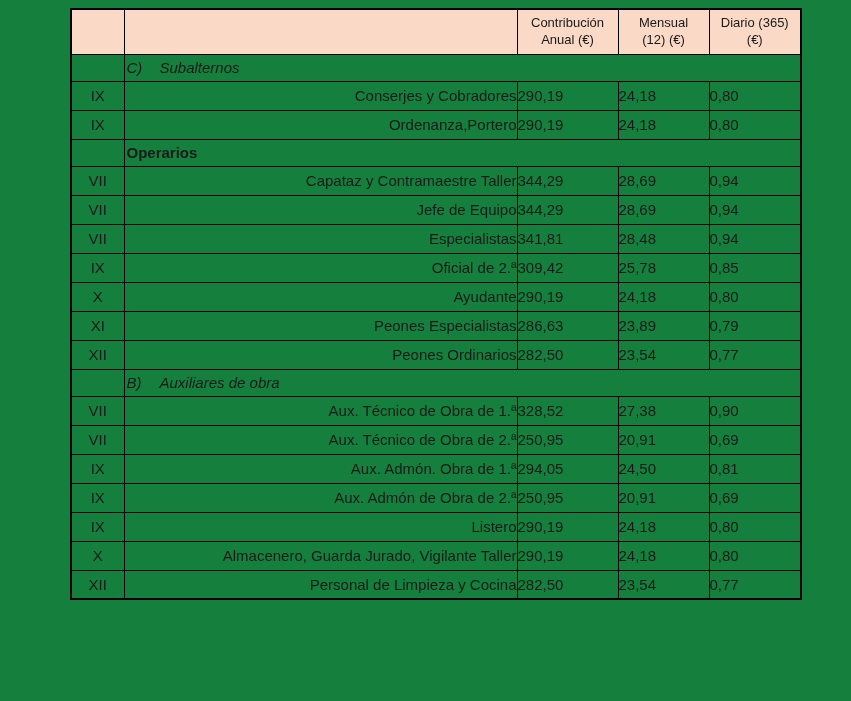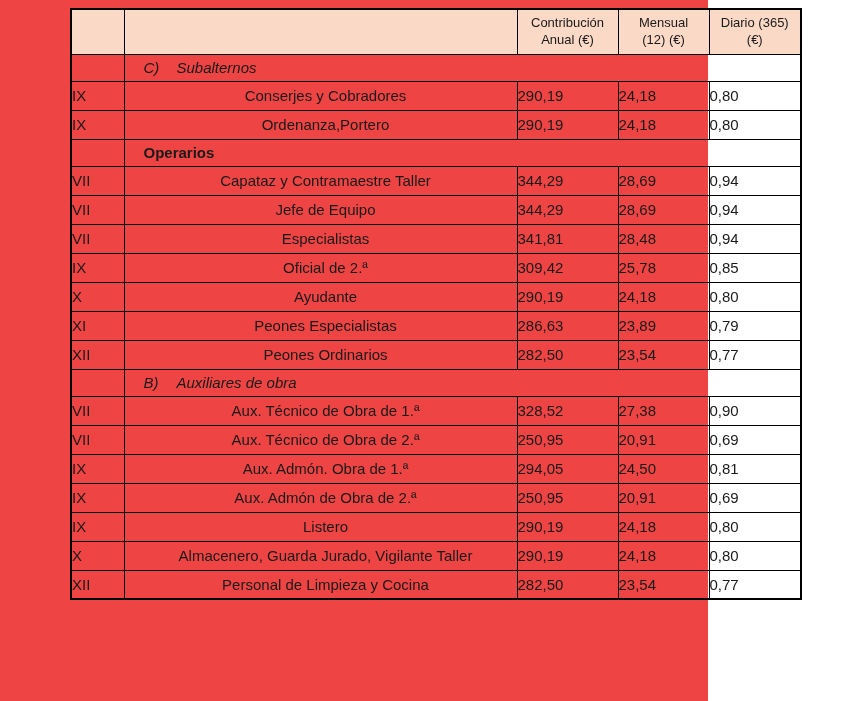--- a/index.html
+++ b/index.html
@@ -5,22 +5,22 @@
   * { box-sizing: border-box; }
   html, body {
     margin: 0; padding: 0;
     width: 851px; height: 701px;
     background: #ffffff;
     font-family: "Liberation Sans", sans-serif;
     color: #1a1a1a;
   }
   .page {
     position: relative;
-    width: 708px; height: 701px;
-    background: #ef4444;
+    width: 851px; height: 701px;
+    background: #15803d;
   }
   table.salary {
     position: absolute;
     left: 70px; top: 8px;
     width: 731px;
     border-collapse: collapse;
     table-layout: fixed;
     border: 2px solid #000;
   }
   col.c-group { width: 53px; }
@@ -39,24 +39,24 @@
     height: 45px;
     font-weight: normal;
     font-size: 13px;
     line-height: 1.3;
     text-align: center;
     vertical-align: middle;
   }
   tr.data td { height: 29px; font-size: 15px; }
   tr.section td { height: 27px; font-size: 15px; }
 
-  td.group { text-align: left; margin-left: 32px; }
-  td.desc  { text-align: center; padding-left: 10px; }
+  td.group { text-align: center; margin-left: 32px; }
+  td.desc  { text-align: right; padding-left: 10px; }
   td.num   { text-align: left; }
-  td.section-cell { text-align: left; padding-left: 19px; margin-left: 21px; }
+  td.section-cell { text-align: left; padding-left: 2px; margin-left: 21px; }
   .italic { font-style: italic; }
   .bold   { font-weight: bold; }
   .prefix { display: inline-block; width: 33px; font-style: inherit; }
 </style>
 </head>
 <body>
 
 <div class="page">
   <table class="salary">
     <colgroup>

